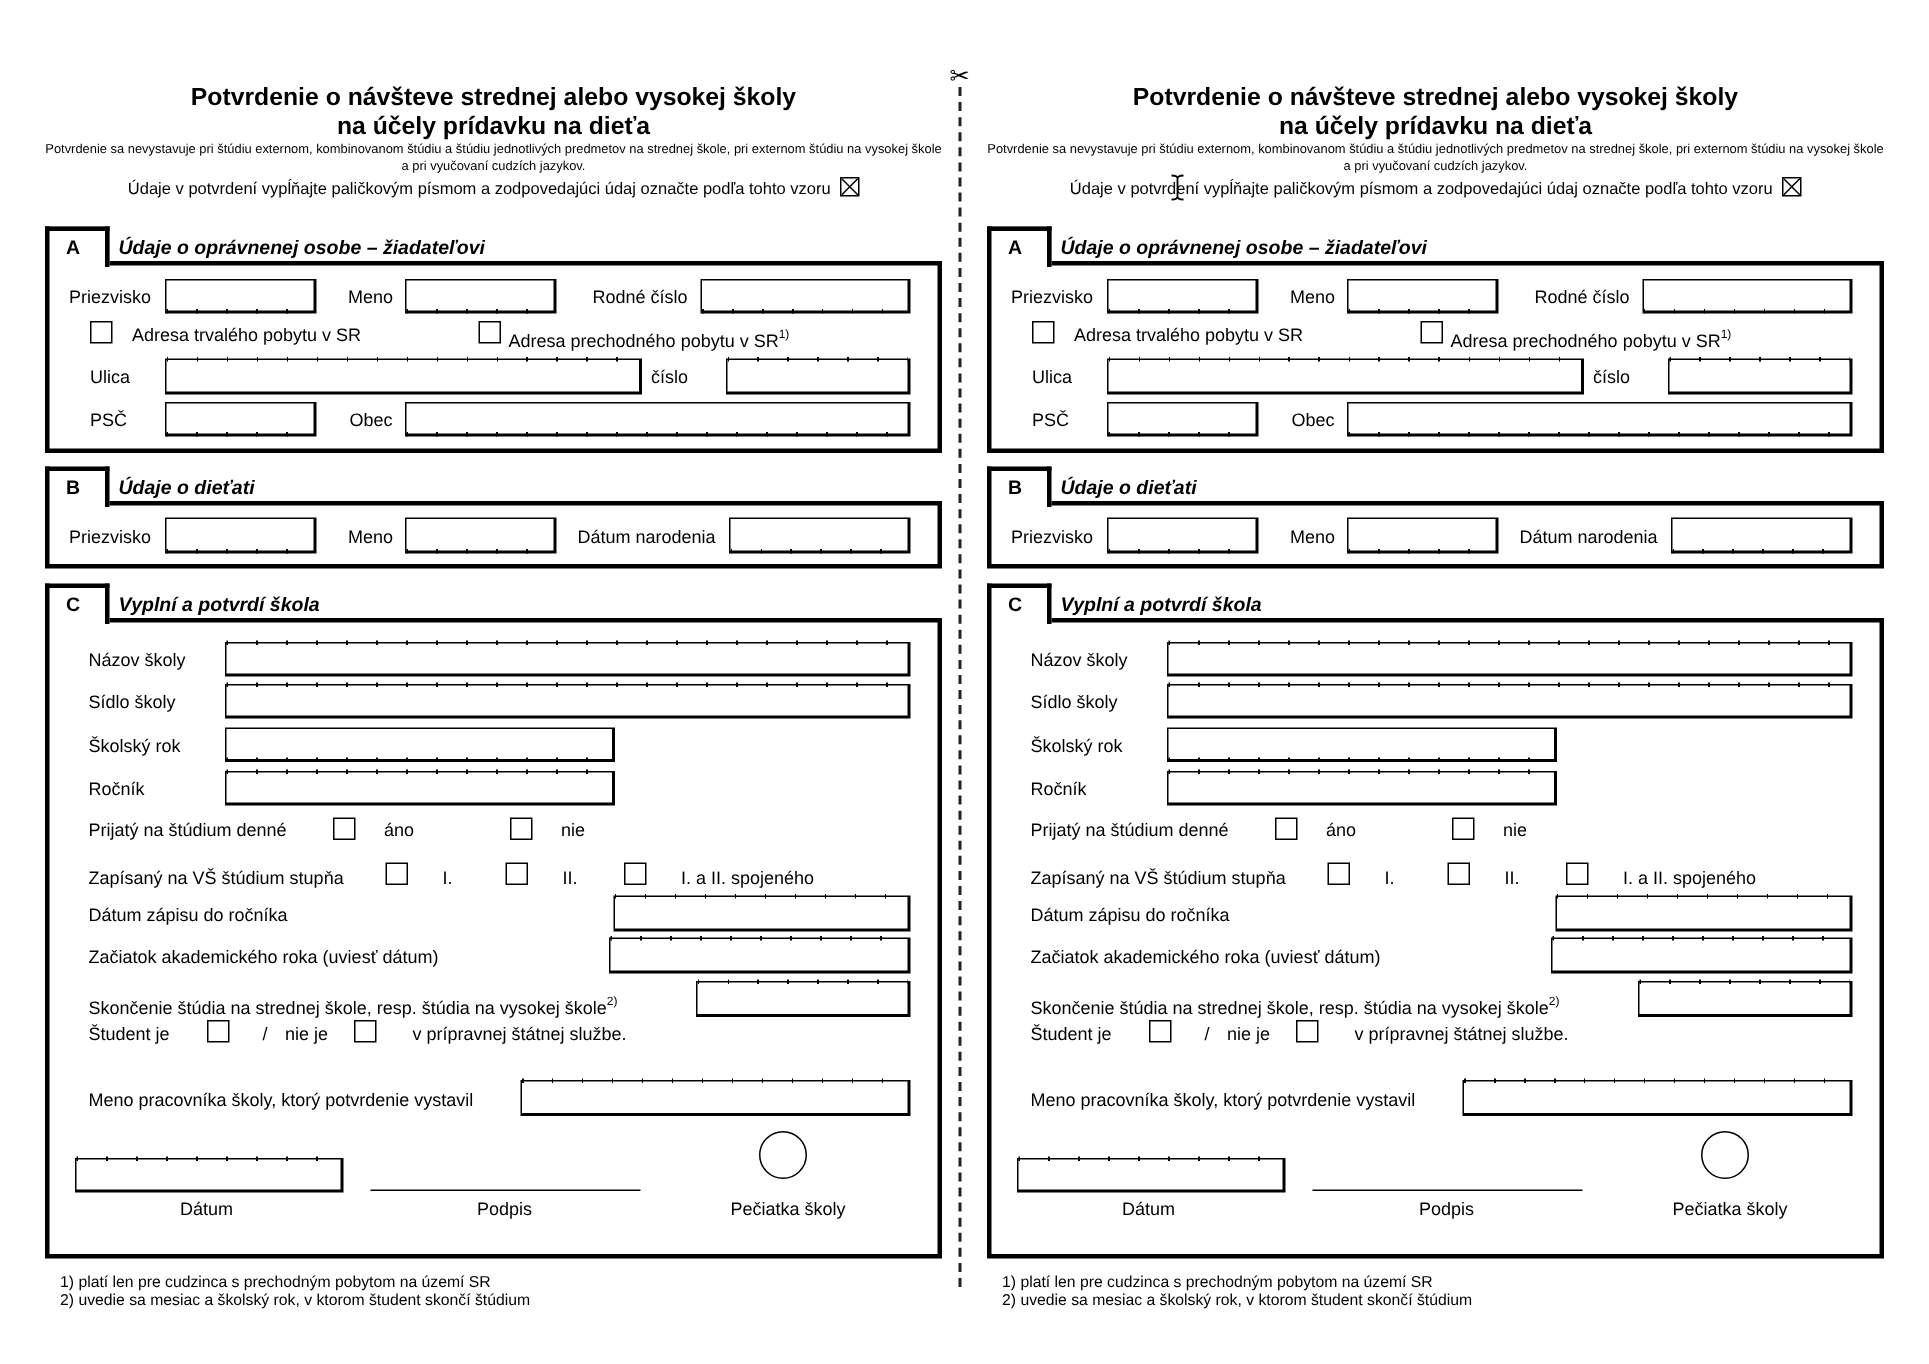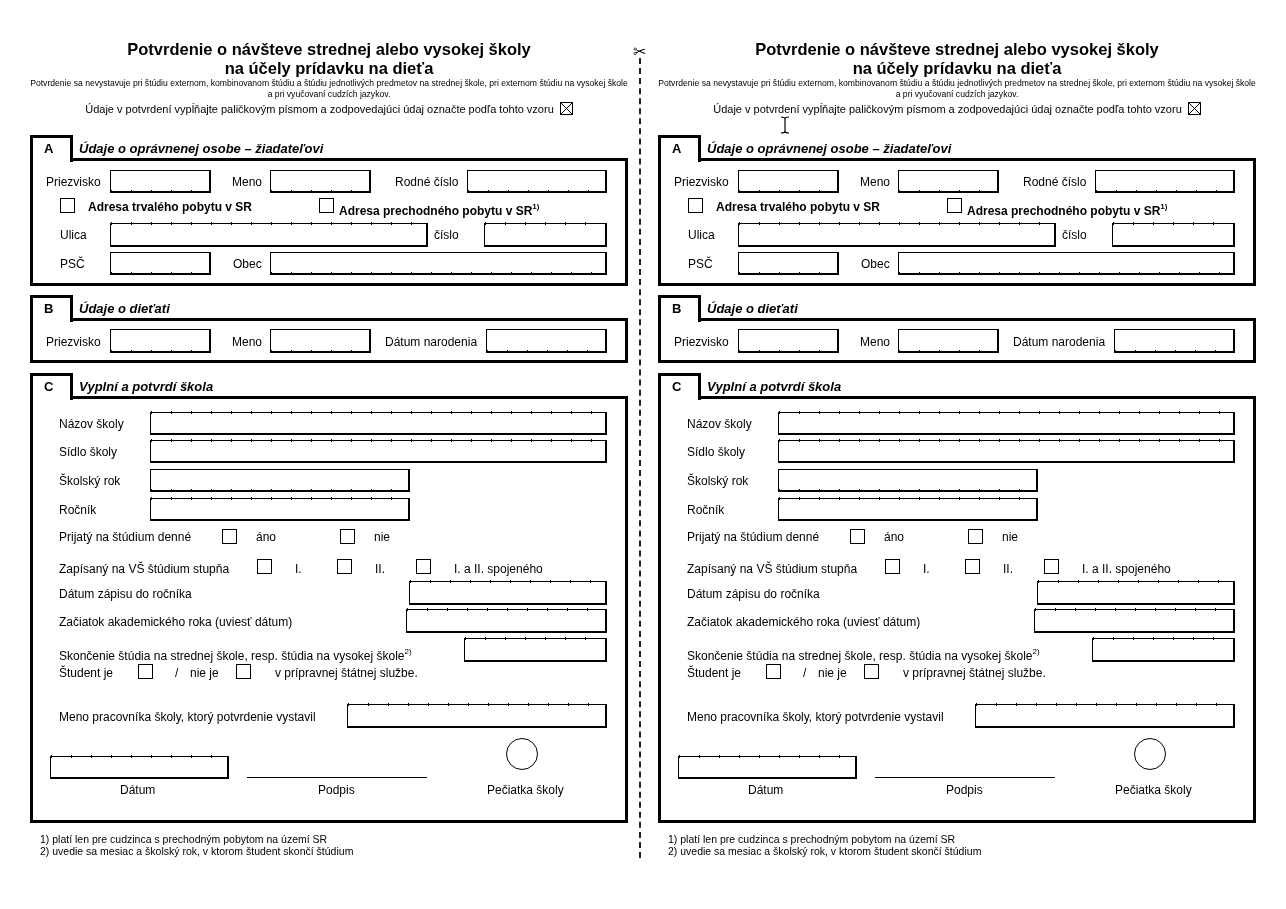--- a/index.html
+++ b/index.html
@@ -1,33 +1,33 @@
 <!DOCTYPE html>
 <html><head>
 <meta charset="utf-8">
 <style>
   html, body { margin:0; padding:0; background:#ffffff; }
   body { width:1286px; height:909px; position:relative; overflow:hidden;
          font-family:"Liberation Sans", sans-serif; color:#000; }
-  .form { position:absolute; top:0; width:600px; height:870px; }
+  .form { position:absolute; top:16px; width:600px; height:870px; }
   .form.left { left:30px; }
   .form.right { left:658px; }
   .abs { position:absolute; white-space:nowrap; }
   .title { width:598px; left:0; text-align:center; font-weight:bold; font-size:16.5px; line-height:19px; }
   .note { width:598px; left:0; text-align:center; font-size:8.6px; line-height:11px; white-space:normal; }
   .instr { width:598px; left:0; text-align:center; font-size:11px; line-height:14px; }
   .xbox { display:inline-block; width:11px; height:11px; border:1px solid #000; vertical-align:-2px; margin-left:6px; position:relative; }
   .xbox svg { position:absolute; left:0; top:0; }
   .section { position:absolute; left:0; width:598px; }
   .frame { position:absolute; border:3px solid #000; box-sizing:border-box; }
   .tab { position:absolute; border:3px solid #000; border-bottom:none; box-sizing:border-box; background:#fff; }
   .tab-letter { position:absolute; font-weight:bold; font-size:13px; }
   .sec-title { position:absolute; font-weight:bold; font-style:italic; font-size:13px; }
   .lbl { font-size:12px; line-height:14px; }
-  .lbl-b { font-size:12px; font-weight:bold; line-height:14px; }
+  .lbl-b { font-size:12px; font-weight:normal; line-height:14px; }
   .field { position:absolute; border:1px solid #000; border-width:1px 2px 2px 1px; box-sizing:border-box; background:#fff; }
   .field .ticks { position:absolute; left:0; right:0; bottom:-2px; height:3px;
         background-image:repeating-linear-gradient(to right, #000 0, #000 1px, transparent 1px, transparent 20px); }
   .field .ticks.top { top:-2px; bottom:auto; }
   .cb { position:absolute; width:15px; height:15px; border:1px solid #000; box-sizing:border-box; background:#fff; }
   .sup { font-size:8px; vertical-align:6px; }
   .sigline { position:absolute; border-top:1px solid #000; height:0; }
   .stamp { position:absolute; width:32px; height:32px; border:1.2px solid #000; border-radius:50%; box-sizing:border-box; }
   .foot { font-size:10.5px; line-height:12px; }
   .cutline { position:absolute; left:639px; top:58px; width:0; height:800px;

